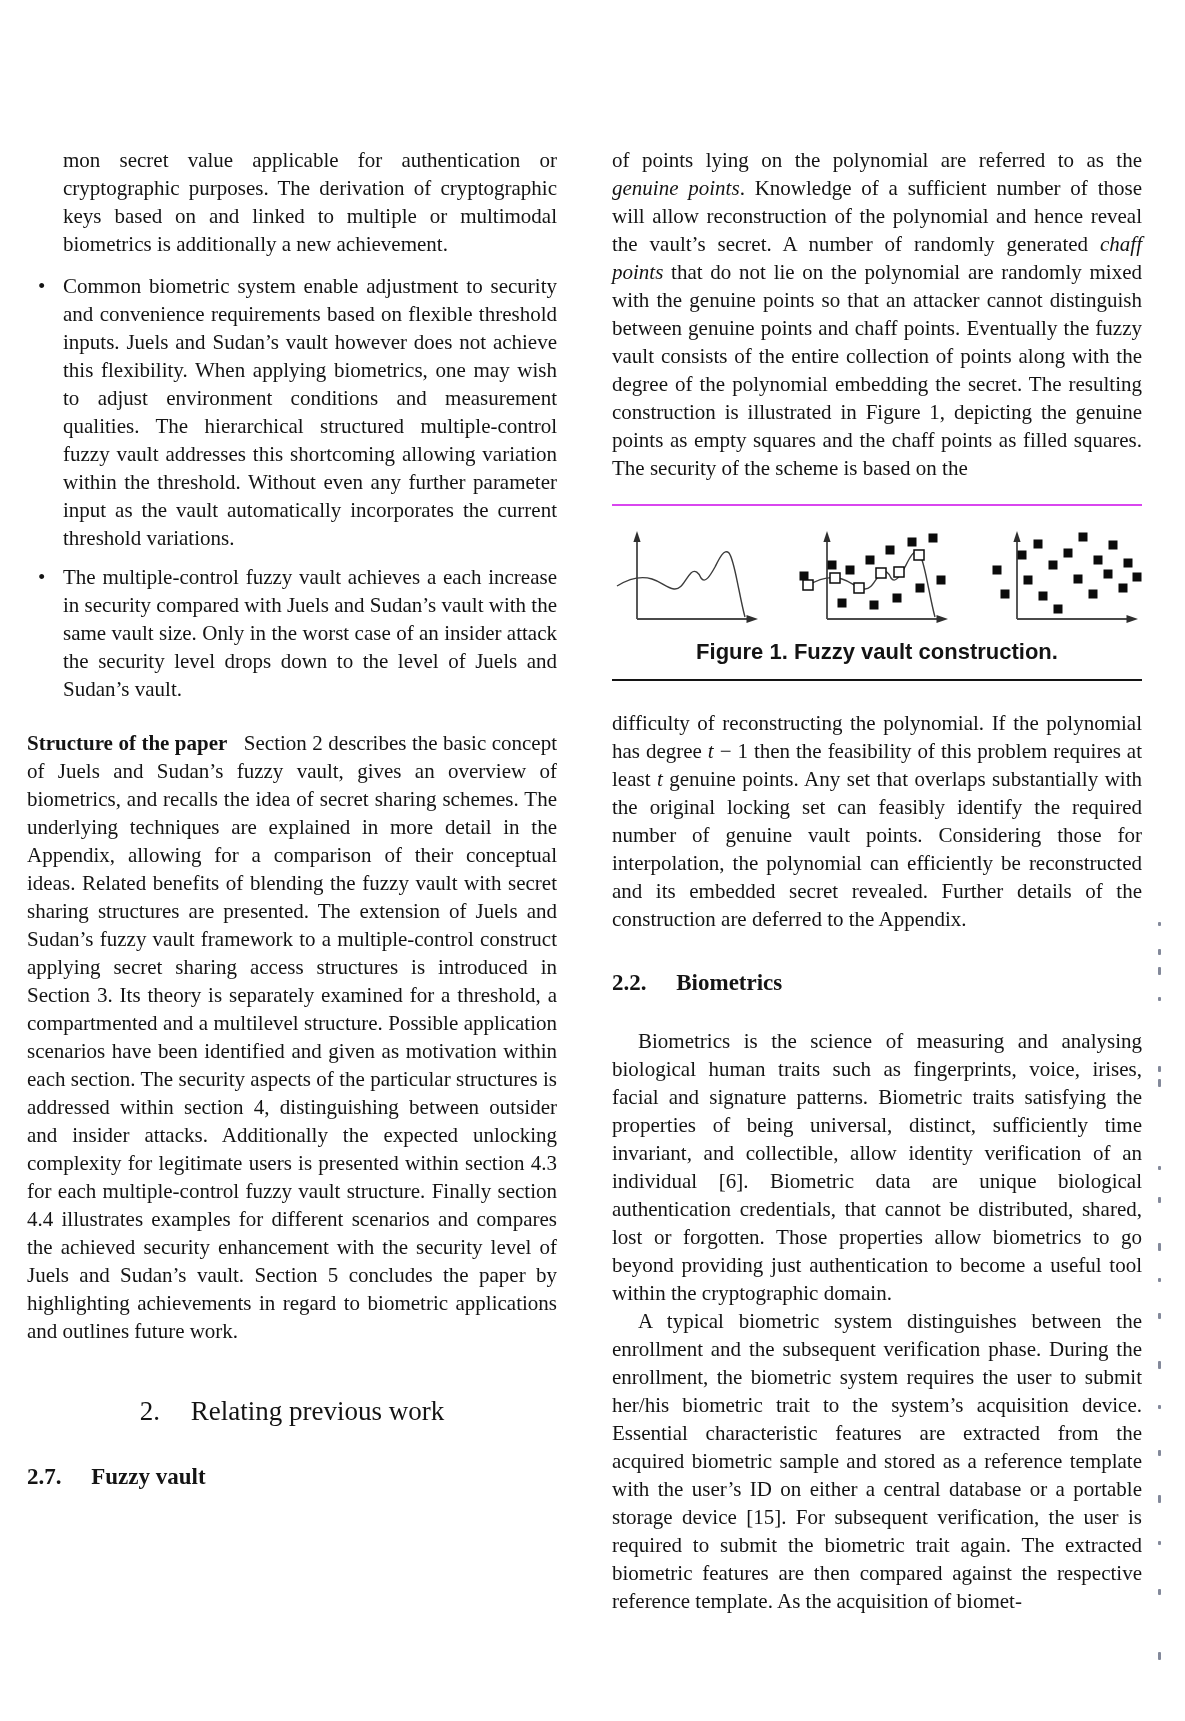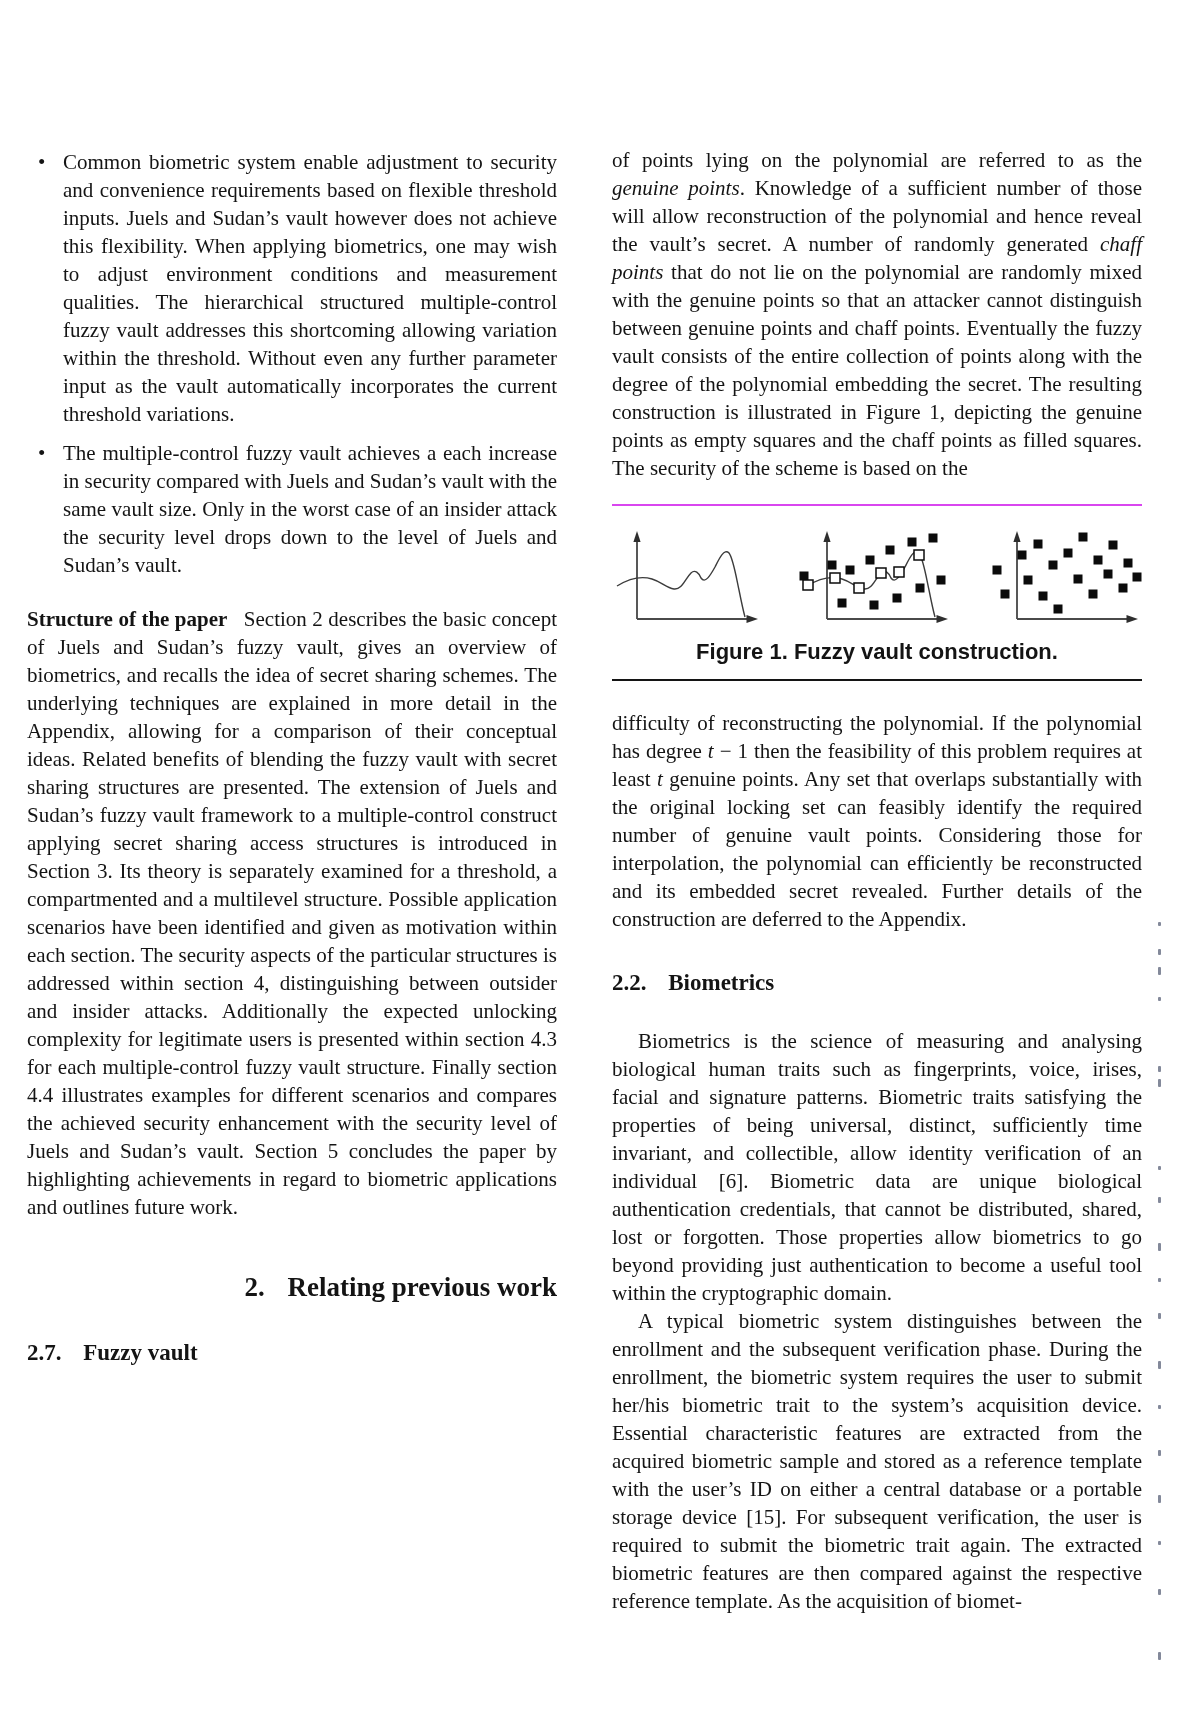--- a/index.html
+++ b/index.html
@@ -26,28 +26,28 @@
   }
   .col p{margin:0;}
   .cont-para{margin-left:36px !important;margin-bottom:14px !important;}
   .bullet-list{margin-top:2px;}
   .bullet-item{position:relative;padding-left:36px;margin-bottom:11px;}
   .bullet-marker{position:absolute;left:11px;top:0;}
   .structure-para{margin-top:26px !important;font-family:Liberation Serif, serif;}
   .runin{font-weight:bold;margin-right:11px;}
   .it{font-style:italic;}
   h2.sec{
-    font-size:27px;line-height:32px;font-weight:bold;
-    margin:50px 0 0 0;text-align:right;
+    font-size:27px;line-height:32px;font-weight:normal;
+    margin:50px 0 0 0;text-align:center;
   }
   h3.subsec{
     font-size:23px;line-height:28px;font-weight:bold;
     margin:36px 0 0 0;text-align:left;
   }
-  .hnum{margin-right:16px;}
+  .hnum{margin-right:24px;}
   .ind{text-indent:26px;}
   .after-head{margin-top:30px !important;}
   .figure-block{
     margin-top:22px;
     border-top:2px solid #d946ef;
     border-bottom:2px solid #141414;
     padding:12px 0 14px 0;
   }
   .figure-graphic{display:block;margin:6px auto 0 auto;}
   .figure-caption{
@@ -67,20 +67,23 @@
     border-radius:1px;
   }
 </style>
 </head>
 <body>
 
 <div class="page-content">
 
   <div class="col">
 
+    <p class="cont-para">
+      <span>mon secret value applicable for authentication or cryptographic purposes. The derivation of cryptographic keys based on and linked to multiple or multimodal biometrics is additionally a new achievement.</span>
+    </p>
 
     <div class="bullet-list">
       <div class="bullet-item">
         <span class="bullet-marker">•</span>
         <span>Common biometric system enable adjustment to security and convenience requirements based on flexible threshold inputs. Juels and Sudan’s vault however does not achieve this flexibility. When applying biometrics, one may wish to adjust environment conditions and measurement qualities. The hierarchical structured multiple-control fuzzy vault addresses this shortcoming allowing variation within the threshold. Without even any further parameter input as the vault automatically incorporates the current threshold variations.</span>
       </div>
       <div class="bullet-item">
         <span class="bullet-marker">•</span>
         <span>The multiple-control fuzzy vault achieves a each increase in security compared with Juels and Sudan’s vault with the same vault size. Only in the worst case of an insider attack the security level drops down to the level of Juels and Sudan’s vault.</span>
       </div>

